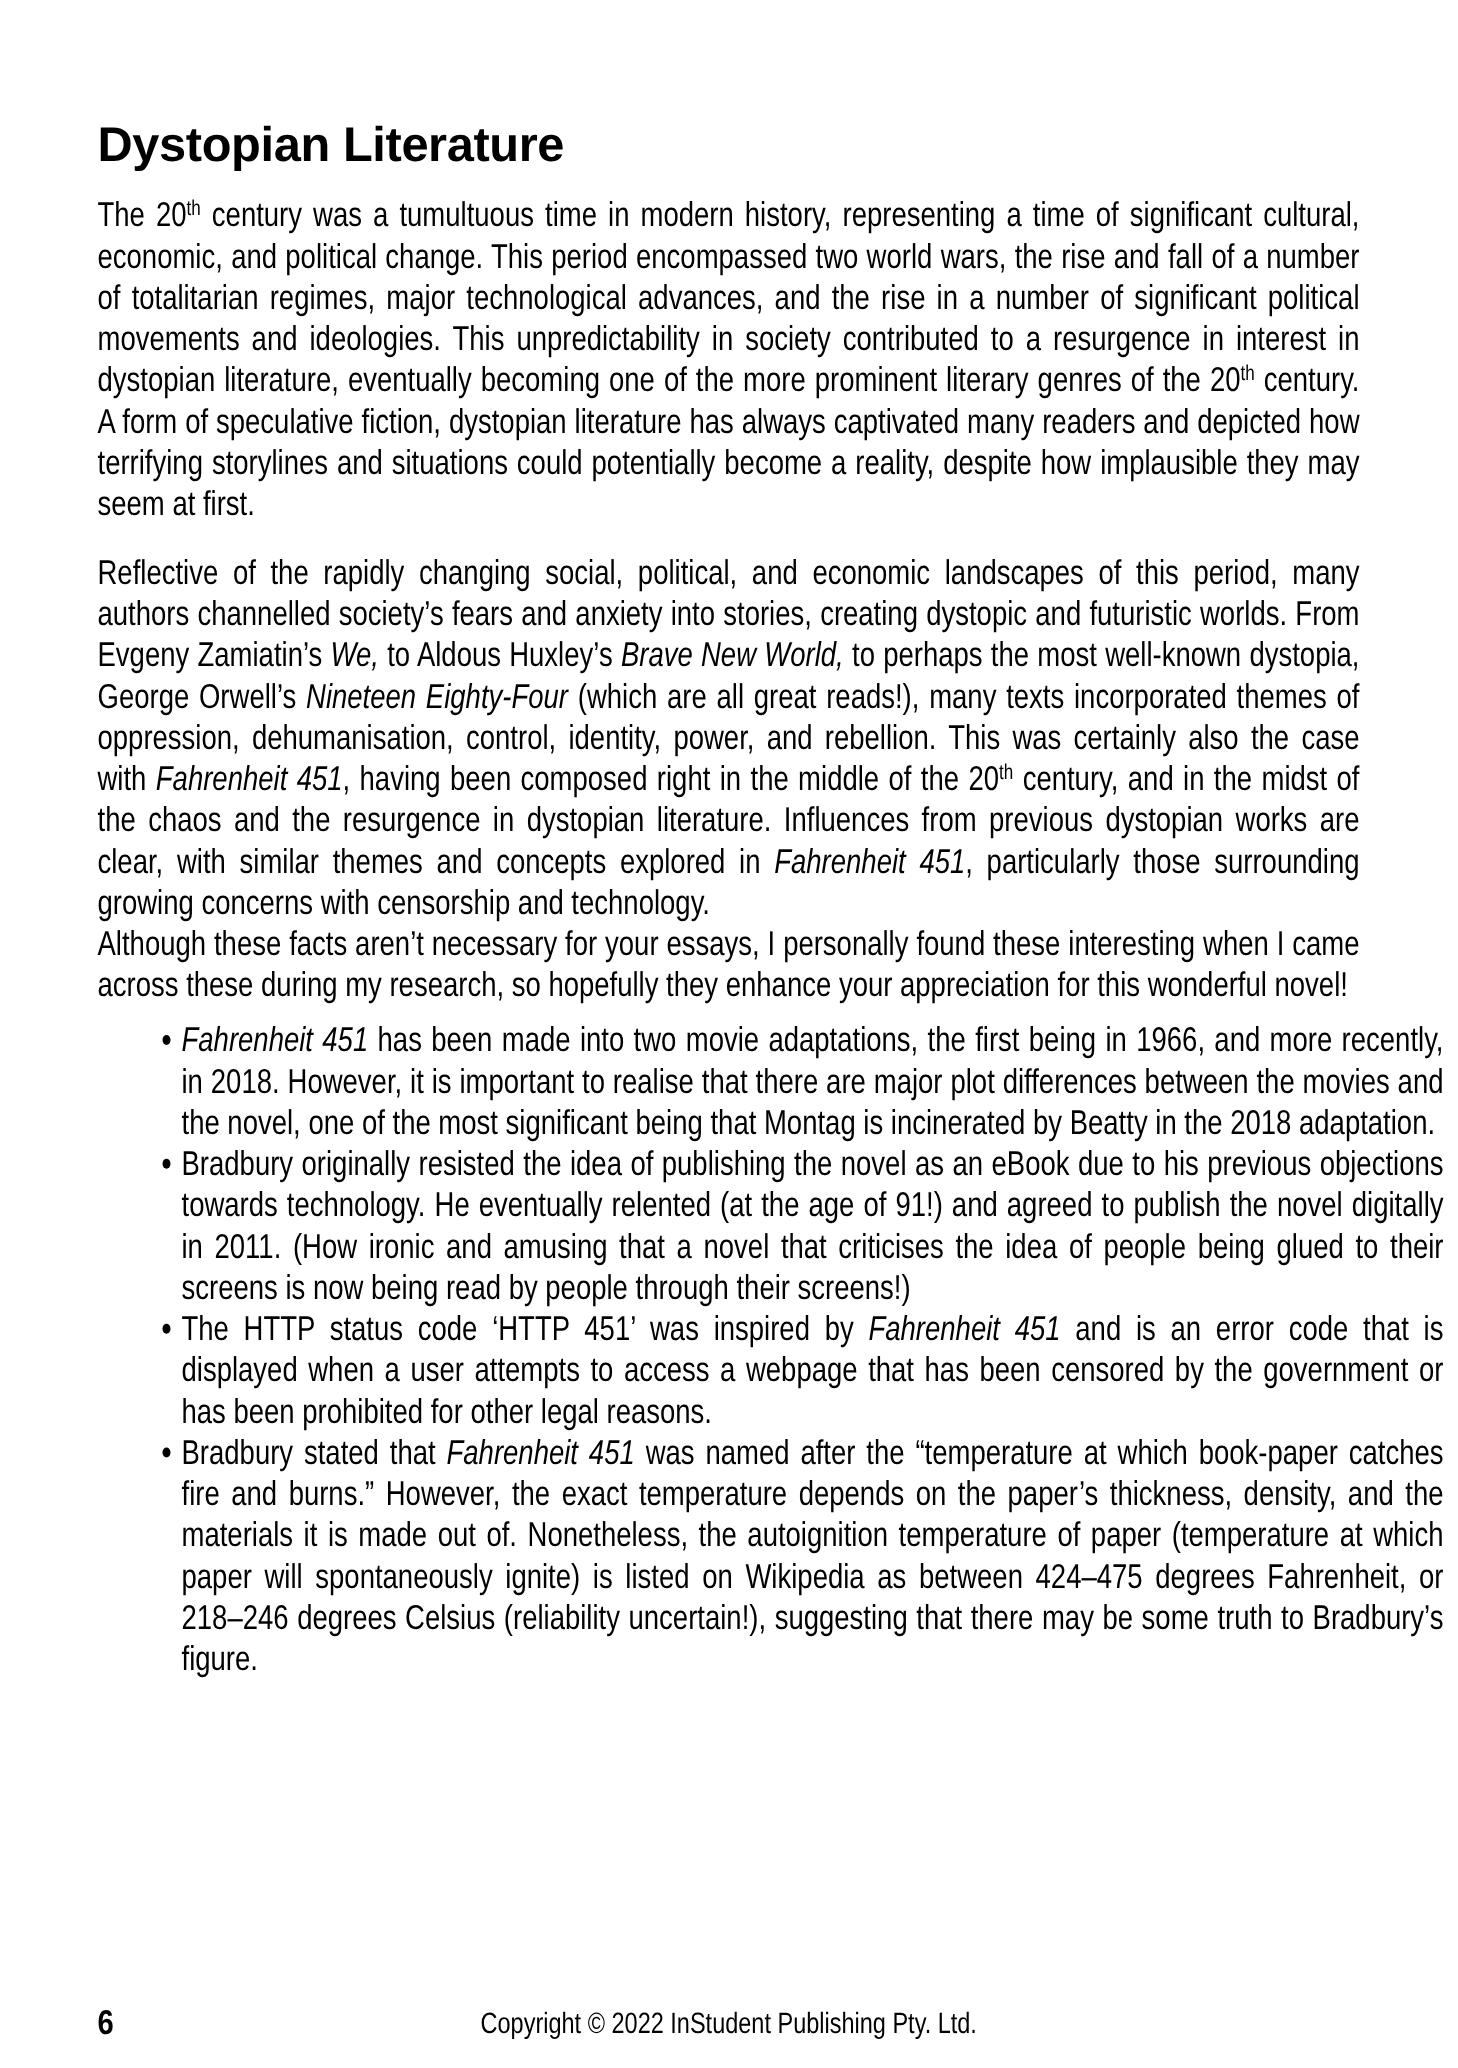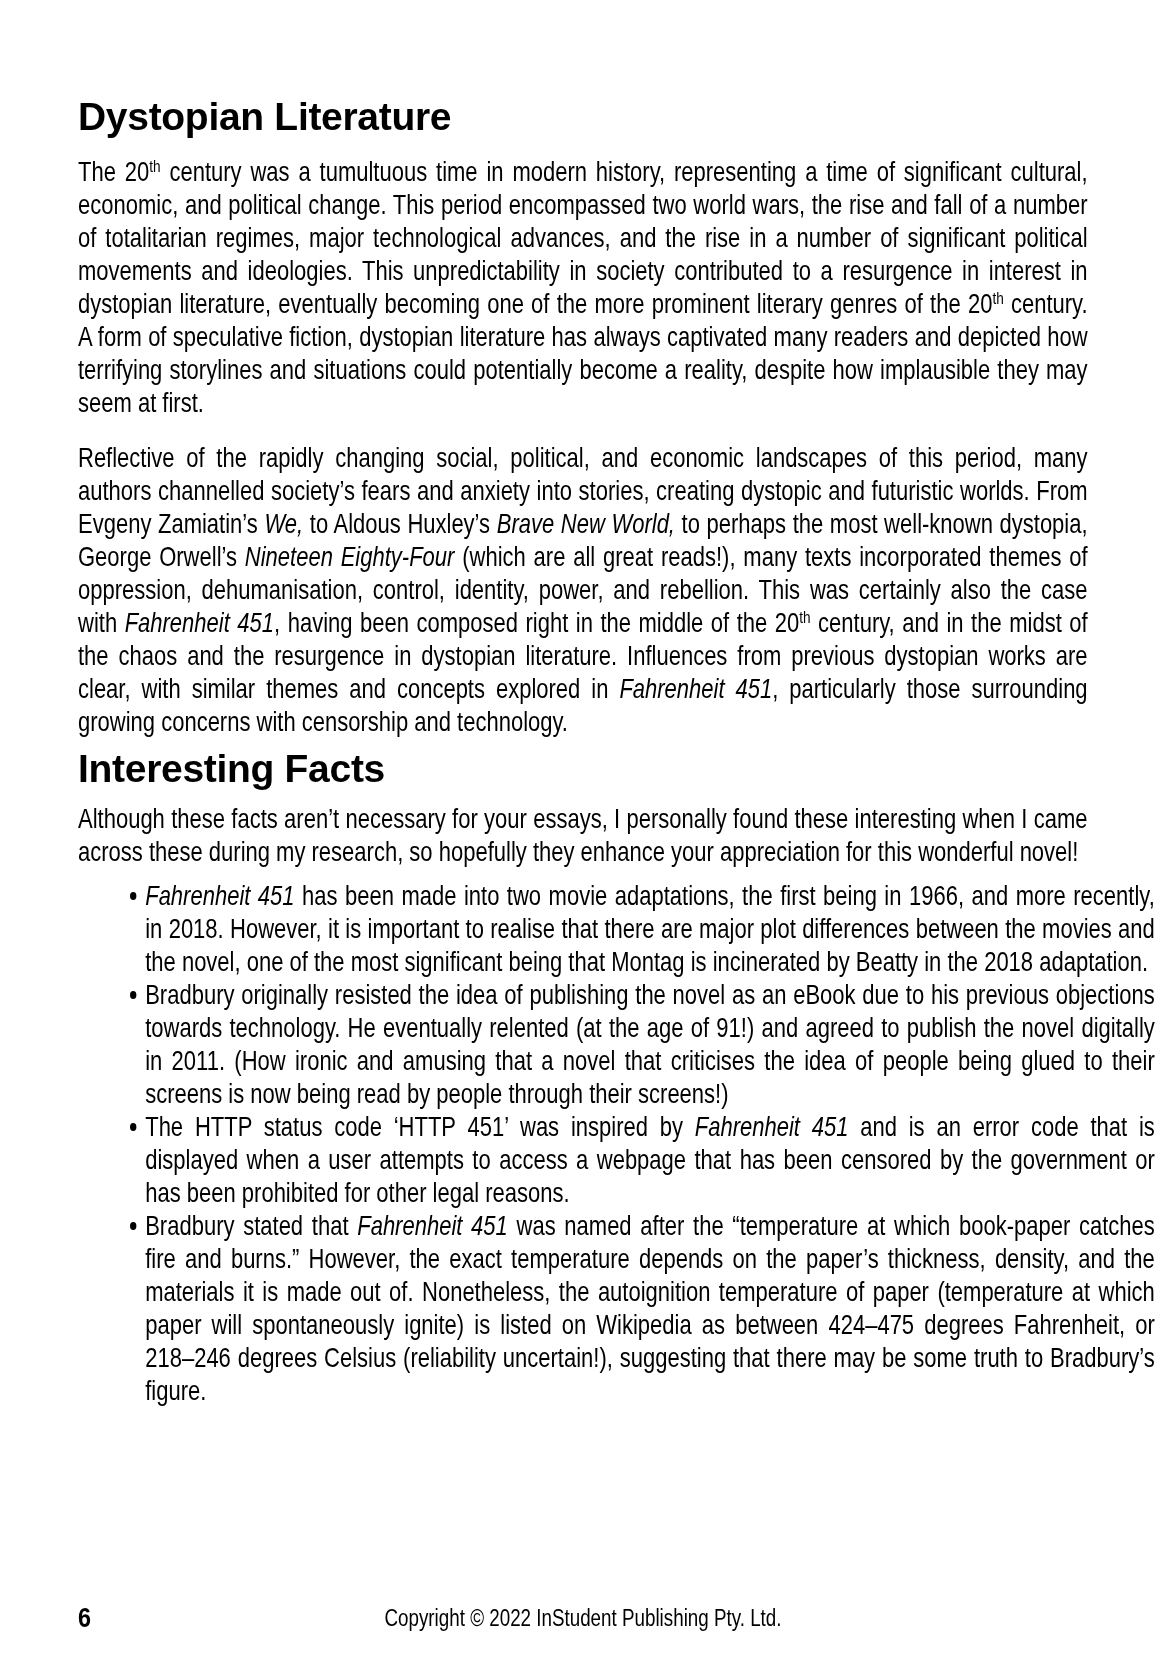--- a/index.html
+++ b/index.html
@@ -104,21 +104,20 @@
 
 <div class="page">
   <div class="content">
 
     <h1 class="h-first">Dystopian Literature</h1>
 
     <p class="cx p1">The 20<sup>th</sup> century was a tumultuous time in modern history, representing a time of significant cultural, economic, and political change. This period encompassed two world wars, the rise and fall of a number of totalitarian regimes, major technological advances, and the rise in a number of significant political movements and ideologies. This unpredictability in society contributed to a resurgence in interest in dystopian literature, eventually becoming one of the more prominent literary genres of the 20<sup>th</sup> century. A form of speculative fiction, dystopian literature has always captivated many readers and depicted how terrifying storylines and situations could potentially become a reality, despite how implausible they may seem at first.</p>
 
     <p class="cx p2">Reflective of the rapidly changing social, political, and economic landscapes of this period, many authors channelled society’s fears and anxiety into stories, creating dystopic and futuristic worlds. From Evgeny Zamiatin’s <em>We,</em> to Aldous Huxley’s <em>Brave New World,</em> to perhaps the most well-known dystopia, George Orwell’s <em>Nineteen Eighty-Four</em> (which are all great reads!), many texts incorporated themes of oppression, dehumanisation, control, identity, power, and rebellion. This was certainly also the case with <em>Fahrenheit 451</em>, having been composed right in the middle of the 20<sup>th</sup> century, and in the midst of the chaos and the resurgence in dystopian literature. Influences from previous dystopian works are clear, with similar themes and concepts explored in <em>Fahrenheit 451</em>, particularly those surrounding growing concerns with censorship and technology.</p>
 
-    <h1 class="h-second">Interesting Facts</h1>
 
     <p class="cx p3">Although these facts aren’t necessary for your essays, I personally found these interesting when I came across these during my research, so hopefully they enhance your appreciation for this wonderful novel!</p>
 
     <ul class="cx">
       <li>
         <span class="bullet-dot"></span><span><em>Fahrenheit 451</em> has been made into two movie adaptations, the first being in 1966, and more recently, in 2018. However, it is important to realise that there are major plot differences between the movies and the novel, one of the most significant being that Montag is incinerated by Beatty in the 2018 adaptation.</span>
       </li>
       <li>
         <span class="bullet-dot"></span><span>Bradbury originally resisted the idea of publishing the novel as an eBook due to his previous objections towards technology. He eventually relented (at the age of 91!) and agreed to publish the novel digitally in 2011. (How ironic and amusing that a novel that criticises the idea of people being glued to their screens is now being read by people through their screens!)</span>
       </li>

